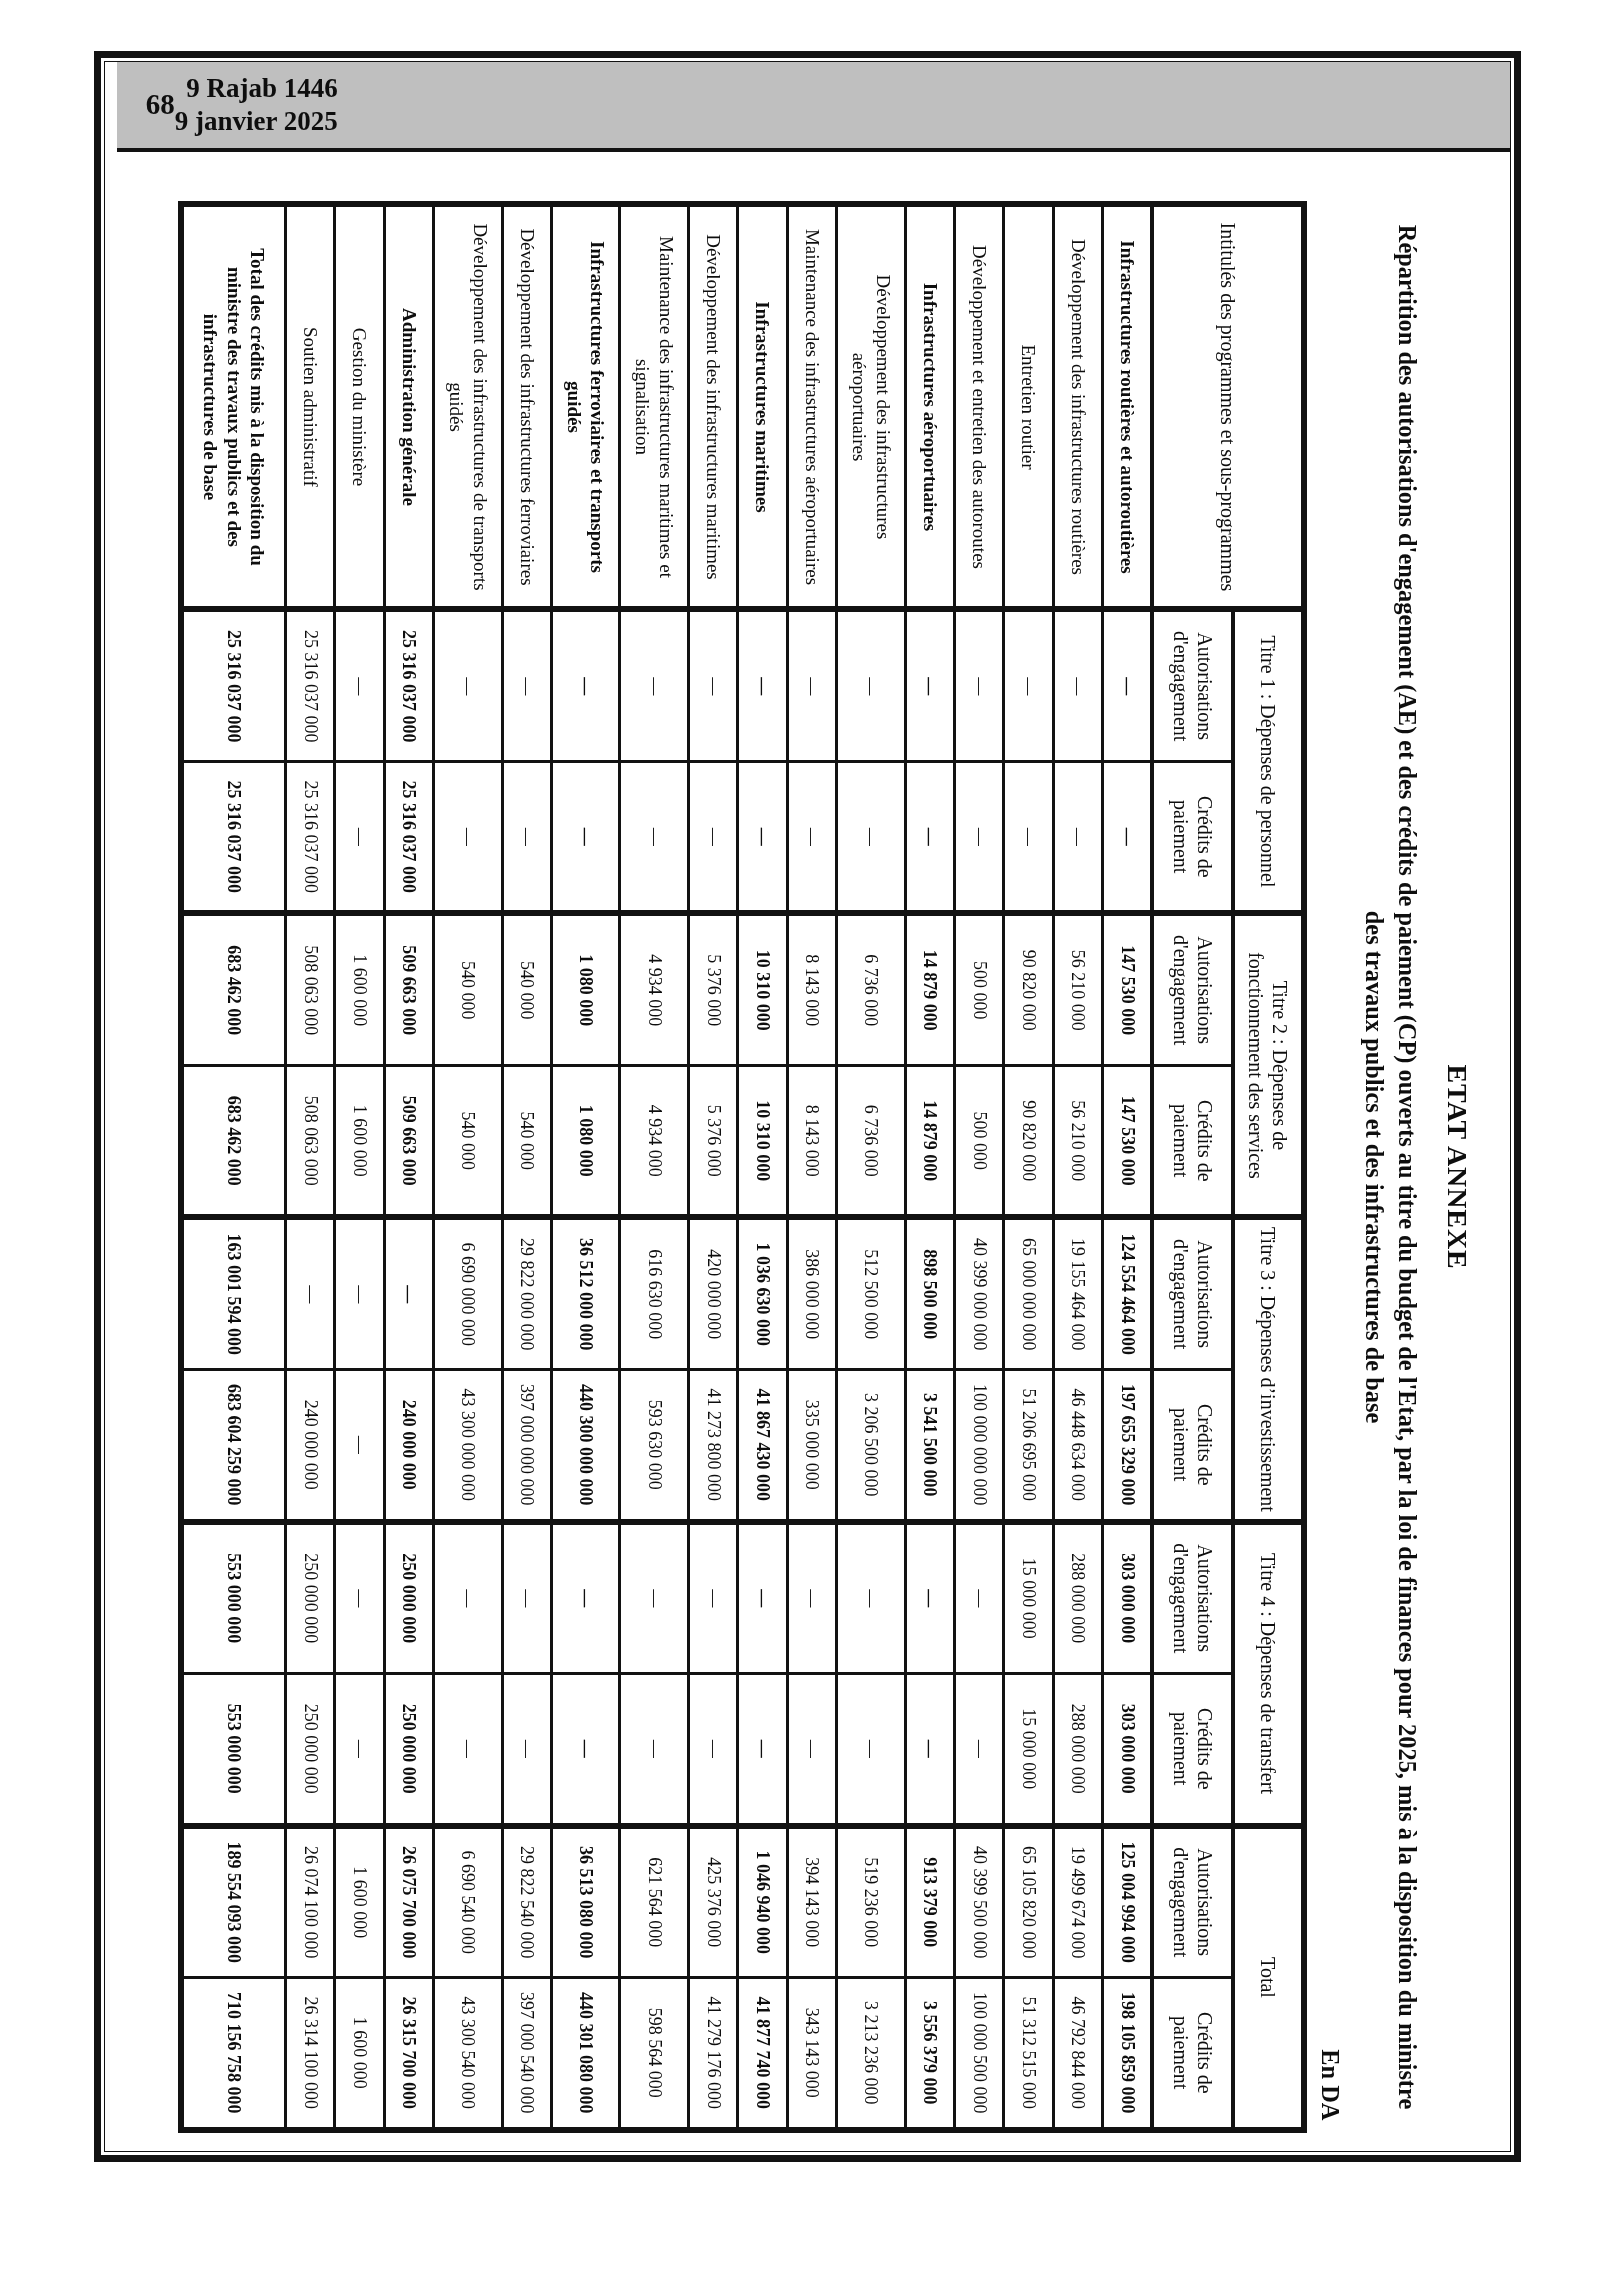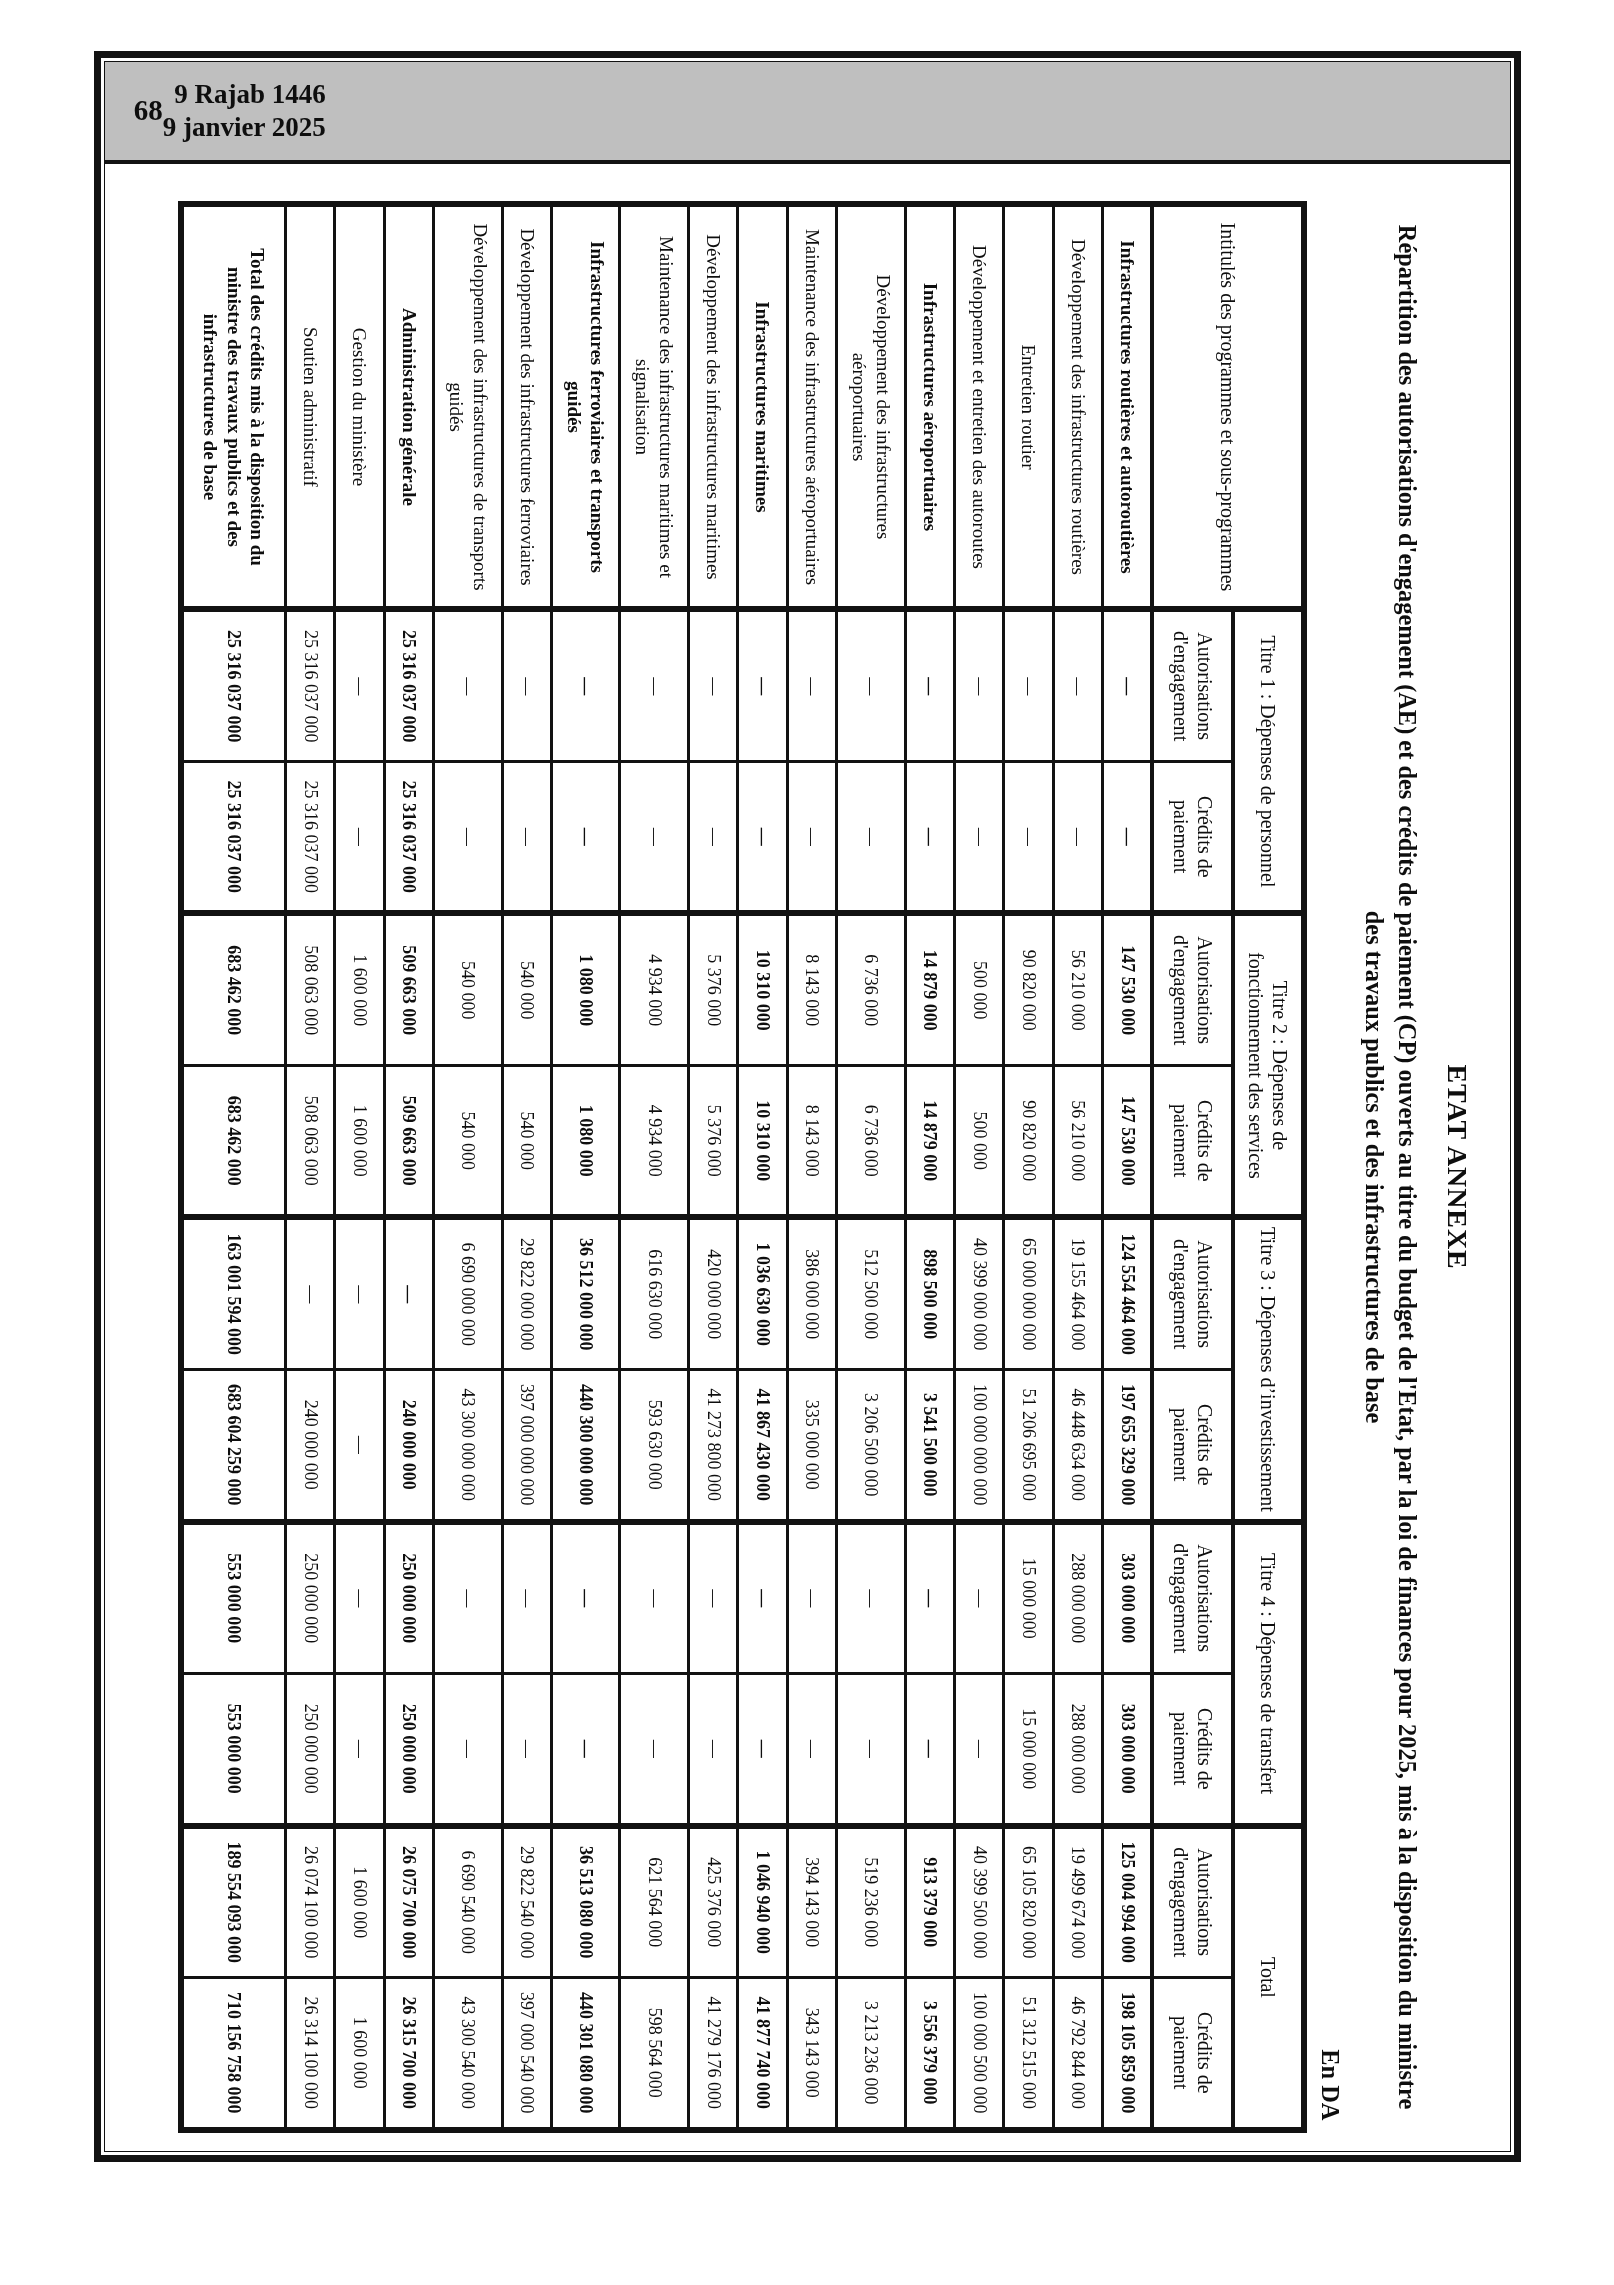--- a/index.html
+++ b/index.html
@@ -18,21 +18,21 @@
     width: 1427px; height: 2111px;
     border: 7.2px solid #121212; box-sizing: border-box;
   }
   .frame-inner {
     position: absolute; inset: 2.7px;
     border: 1.8px solid #121212;
   }
 
   
   .band {
-    position: absolute; left: 0; top: 0; right: 0; height: 102px;
+    position: absolute; left: 12px; top: 0; right: 0; height: 90px;
     background: #bfbfbf;
     border-bottom: 4.5px solid #121212;
     box-sizing: border-box;
     display: flex; align-items: center;
   }
   .pagenum { font-size: 29px; font-weight: bold; padding-left: 29px; }
   .jtitle  { flex: 1; text-align: center; font-size: 29px; font-weight: bold; letter-spacing: 0.5px; }
   .dates   { text-align: right; padding-right: 24px; font-size: 27px; font-weight: bold; line-height: 1.22; white-space: nowrap; }
 
   

